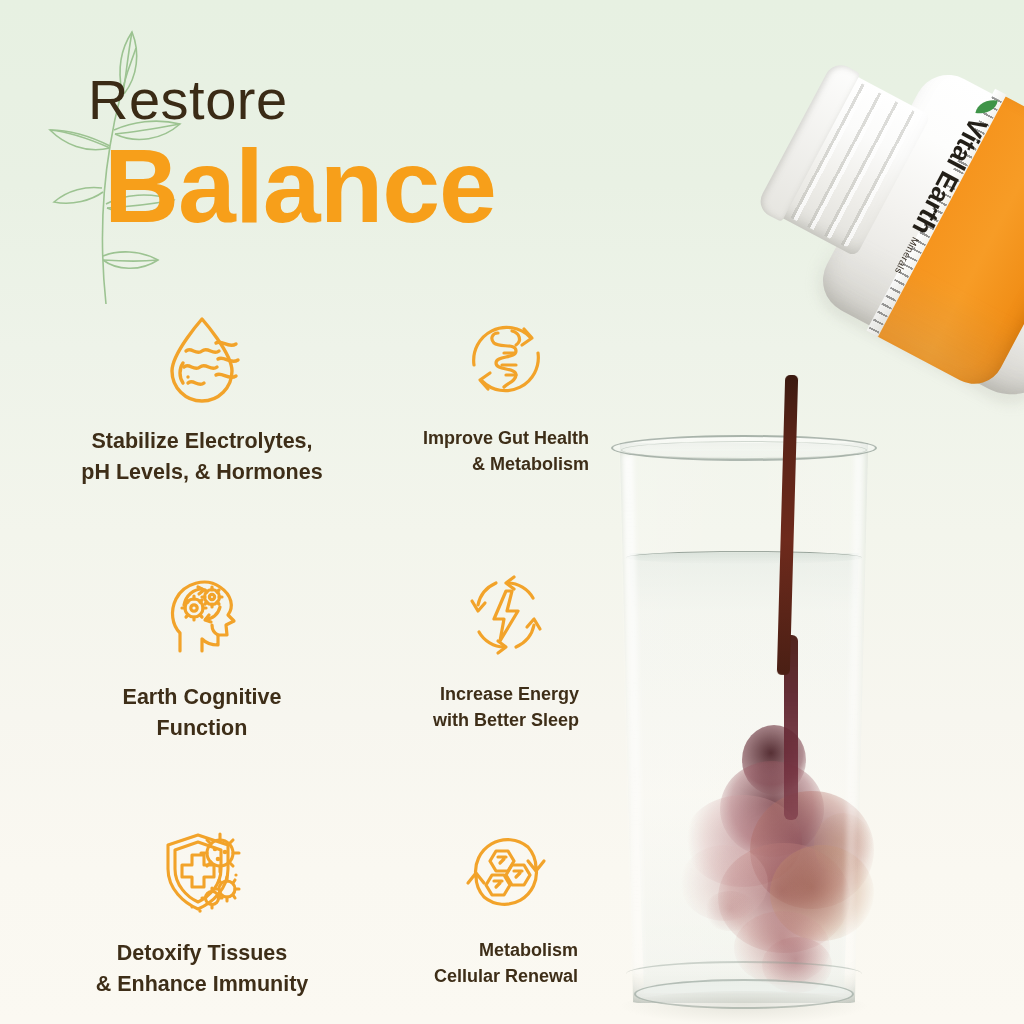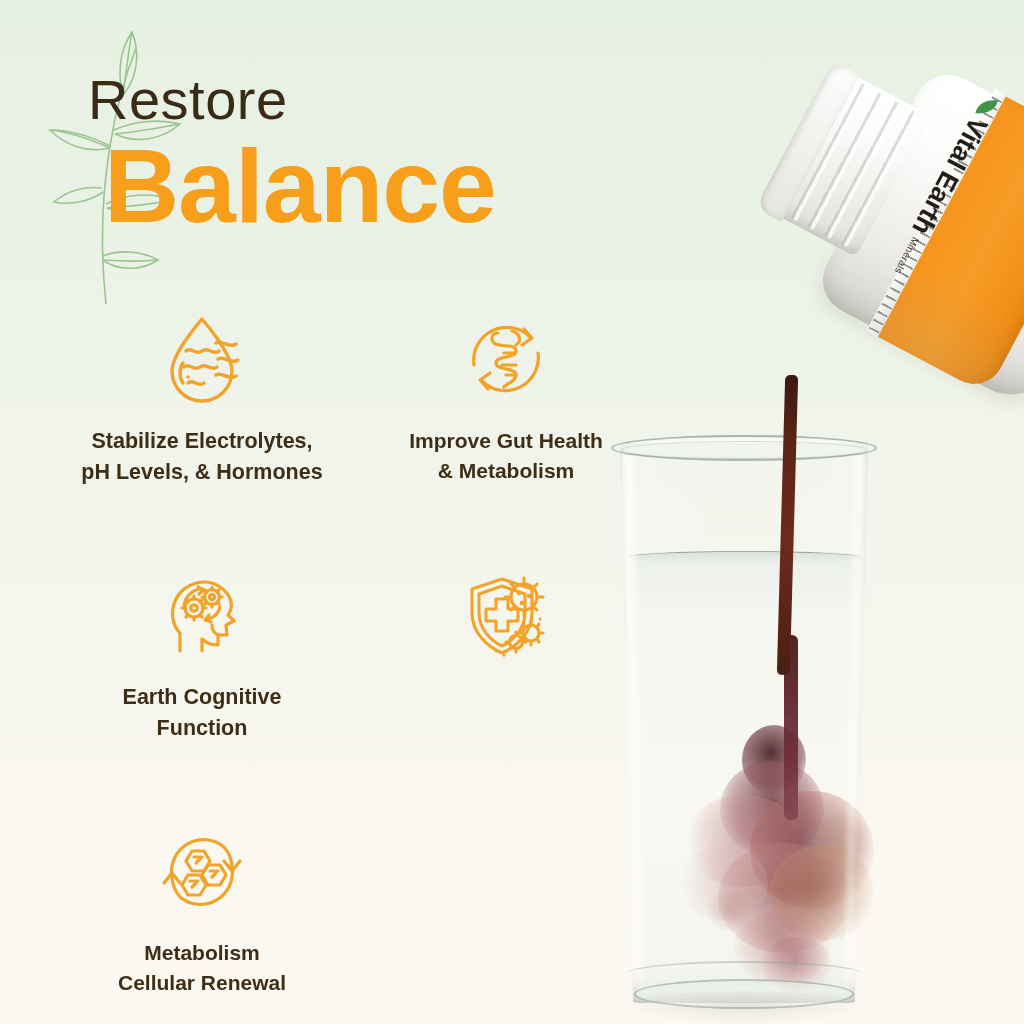--- a/index.html
+++ b/index.html
@@ -46,21 +46,21 @@
     grid-template-rows:232px 232px 232px;
     gap:24px;
   }
   .feature { display:flex; flex-direction:column; align-items:center; }
   .feature .ficon { height:118px; display:flex; align-items:center; justify-content:center; }
   .feature .flabel {
     margin-top:8px; text-align:center;
     font-size:21.5px; font-weight:700; color:#3e2e18;
     line-height:1.42; white-space:pre-line;
   }
-  .feature.col2 .flabel { font-size:21px; }
+  .feature.col2 .flabel { font-size:18px;text-align:right; }
 
   
   .photo { position:absolute; right:0; top:0; width:430px; height:1024px; z-index:4; }
 
   .glass-wrap { position:absolute; left:18px; top:425px; width:264px; height:590px; }
 
   .glass-body {
     position:absolute; left:0; top:18px;
     width:264px; height:560px;
     border-radius:8px 8px 26px 26px/8px 8px 40px 40px;
@@ -323,20 +323,37 @@
           <path d="M34 42 C36 32, 44 26, 52 26"></path>
           <path d="M48 24 L54 27 L49 31"></path>
           <path d="M70 44 C68 52, 62 56, 56 56"></path>
           <path d="M59 52 L55 57 L61 59"></path>
         </svg>
       </span>
       <span class="flabel">Earth Cognitive
 Function</span>
     </div>
 
+    <div class="feature col2">
+      <span class="ficon icon">
+        <svg width="104" height="104" viewBox="0 0 104 104" fill="none" stroke="#f2a32a" stroke-width="3.2" stroke-linecap="round" stroke-linejoin="round">
+          <path d="M54 20 C64 20, 74 26, 79 35"></path>
+          <path d="M60 14 L52 20 L60 26"></path>
+          <path d="M24 42 C26 32, 33 24, 42 20"></path>
+          <path d="M18 38 L24 48 L31 40"></path>
+          <path d="M50 84 C40 84, 30 78, 25 69"></path>
+          <path d="M44 90 L52 84 L44 78"></path>
+          <path d="M80 62 C78 72, 71 80, 62 84"></path>
+          <path d="M86 66 L80 56 L73 64"></path>
+          <path d="M52 28 L40 56 L50 56 L46 78 L64 48 L53 48 L58 28 Z"></path>
+        </svg>
+      </span>
+      <span class="flabel">Increase Energy
+with Better Sleep</span>
+    </div>
 
     <div class="feature">
       <span class="ficon icon">
         <svg width="104" height="104" viewBox="0 0 104 104" fill="none" stroke="#f2a32a" stroke-width="3.1" stroke-linecap="round" stroke-linejoin="round">
           <path d="M18 26 L48 16 L78 26 L78 50 C78 70, 62 84, 48 90 C34 84, 18 70, 18 50 Z"></path>
           <path d="M25 31 L48 23 L71 31 L71 50 C71 66, 59 78, 48 83 C37 78, 25 66, 25 50 Z"></path>
           <path d="M42 36 L54 36 L54 46 L64 46 L64 58 L54 58 L54 68 L42 68 L42 58 L32 58 L32 46 L42 46 Z"></path>
           <circle cx="70" cy="34" r="13"></circle>
           <path d="M70 21 L70 15 M70 47 L70 53 M57 34 L51 34 M83 34 L89 34 M61 25 L57 21 M79 43 L83 47 M79 25 L83 21 M61 43 L57 47"></path>
           <circle cx="65" cy="30" r="2.3" fill="#f2a32a" stroke="none"></circle>
@@ -344,20 +361,22 @@
           <circle cx="68" cy="40" r="2.3" fill="#f2a32a" stroke="none"></circle>
           <circle cx="77" cy="70" r="8"></circle>
           <path d="M77 62 L77 58 M77 78 L77 82 M69 70 L65 70 M85 70 L89 70 M71 64 L69 61 M83 76 L85 79 M83 64 L85 61 M71 76 L69 79"></path>
           <circle cx="62" cy="79" r="6.5"></circle>
           <path d="M62 72.5 L62 69 M62 85.5 L62 89 M55.5 79 L52 79 M68.5 79 L72 79"></path>
           <circle cx="50" cy="92" r="1.7" fill="#f2a32a" stroke="none"></circle>
           <circle cx="42" cy="88" r="1.5" fill="#f2a32a" stroke="none"></circle>
           <circle cx="86" cy="56" r="1.6" fill="#f2a32a" stroke="none"></circle>
         </svg>
       </span>
+      <span class="flabel">Detoxify Tissues
+&amp; Enhance Immunity</span>
     </div>
 
     <div class="feature col2">
       <span class="ficon icon">
         <svg width="104" height="104" viewBox="0 0 104 104" fill="none" stroke="#f2a32a" stroke-width="3.2" stroke-linecap="round" stroke-linejoin="round">
           <path d="M22 58 A32 32 0 0 1 74 28 A32 32 0 0 1 82 50"></path>
           <path d="M74 42 L82 52 L90 42"></path>
           <path d="M82 48 A32 32 0 0 1 30 78 A32 32 0 0 1 22 56"></path>
           <path d="M30 64 L22 54 L14 64"></path>
           <path d="M42 32 L54 32 L60 42 L54 52 L42 52 L36 42 Z"></path>

